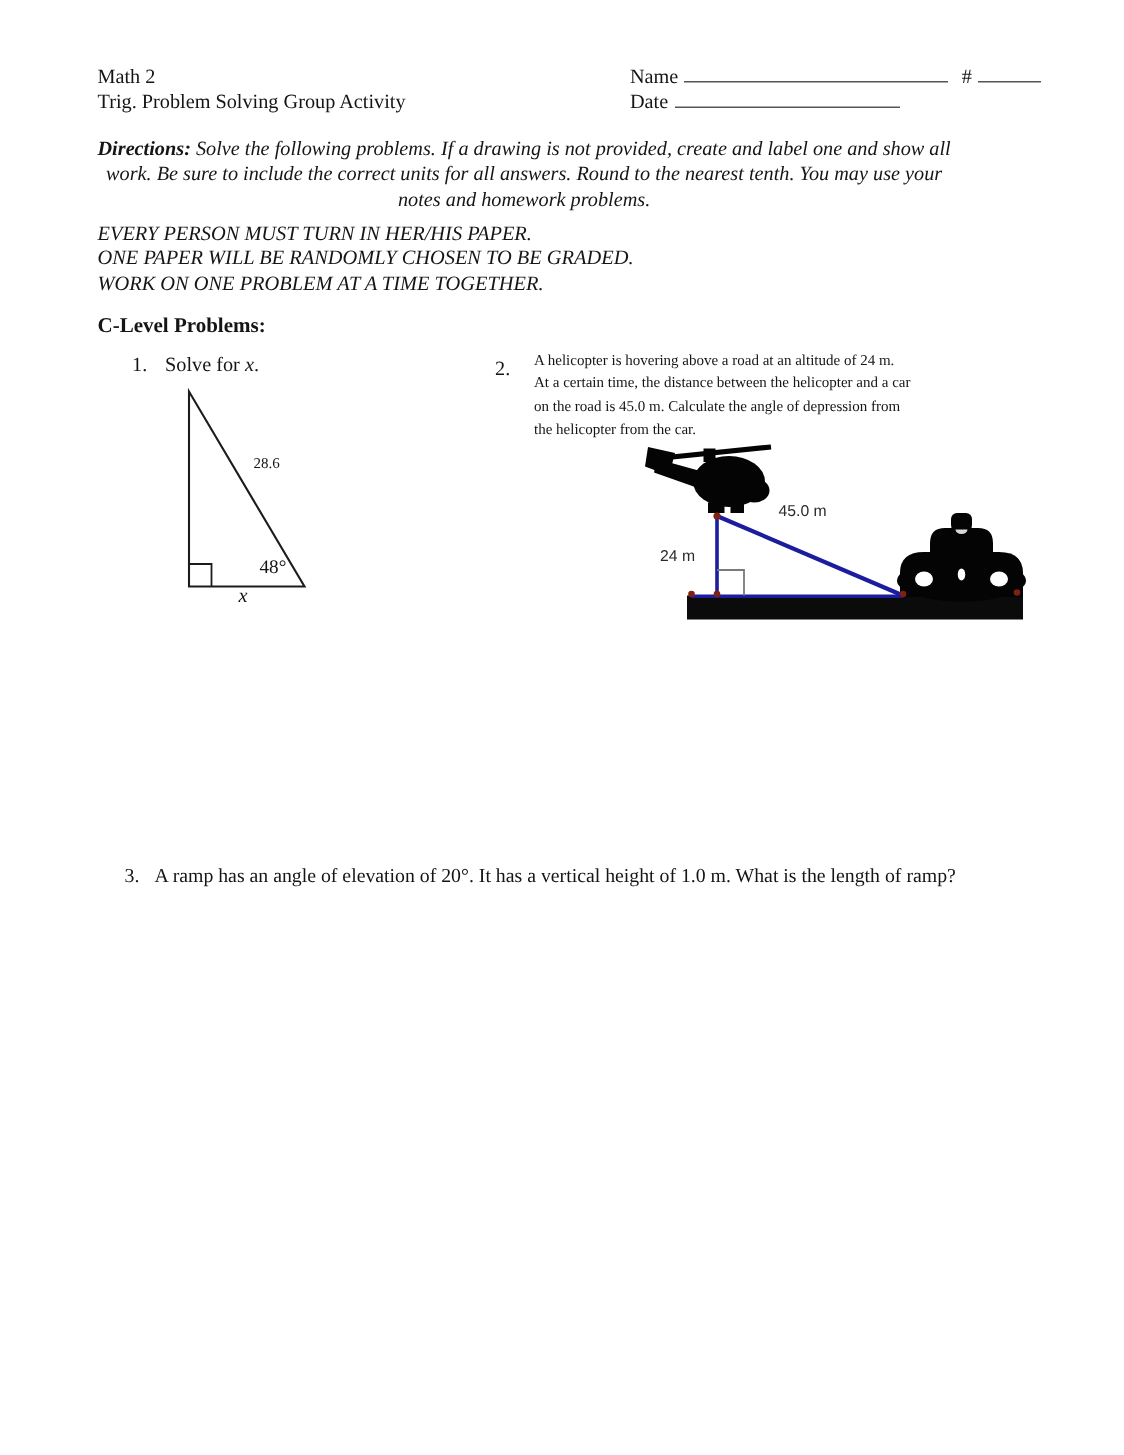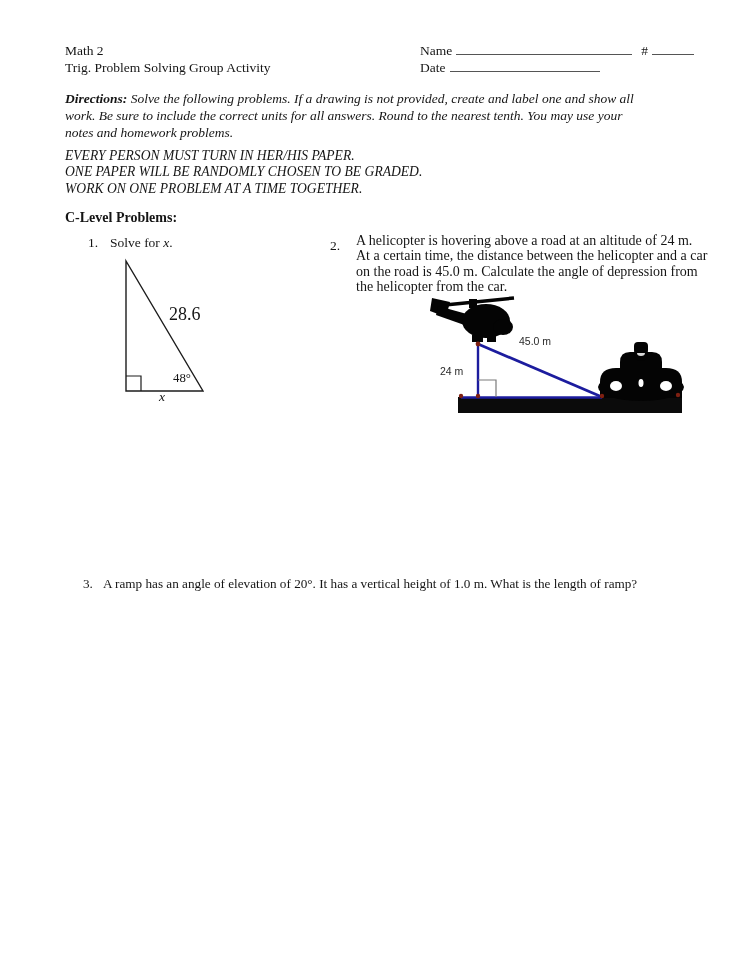--- a/index.html
+++ b/index.html
@@ -18,40 +18,40 @@
   .hdr-left{left:65px;top:42px;font-size:13.5px;line-height:17px;}
   .hdr-right{left:420px;top:42px;font-size:13.5px;line-height:17px;}
   .hdr-line{white-space:nowrap;}
   .blank{display:inline-block;border-bottom:1px solid #555;height:12px;vertical-align:baseline;}
   .name-blank{width:176px;margin-left:4px;}
   .num-blank{width:42px;margin-left:4px;}
   .date-blank{width:150px;margin-left:5px;}
   .num-label{margin-left:9px;}
 
   
-  .directions{left:65px;top:90px;font-size:13.5px;line-height:17.2px;font-style:italic;}
+  .directions{left:65px;top:90px;font-size:13.5px;line-height:17.2px;font-style:italic;text-align:center;}
   .dir-lead{font-weight:bold;}
 
   
   .notice{left:65px;top:148px;width:608px;text-align:left;font-style:italic;font-size:13.6px;line-height:16.4px;}
 
   
   .section-heading{left:65px;top:210px;font-size:14px;font-weight:bold;}
 
   
   .p1-row{left:88px;top:235px;font-size:13.5px;}
   .p1-num{display:inline-block;width:22px;}
   .p2-num{left:330px;top:238px;font-size:13.5px;}
-  .p2-text{left:356px;top:233px;font-size:14px;line-height:15.4px;}
+  .p2-text{left:356px;top:233px;font-size:10px;line-height:15.4px;}
   .p3-row{left:83px;top:576px;font-size:13.2px;white-space:nowrap;}
   .p3-num{display:inline-block;width:20px;}
   .var{font-style:italic;}
 
   
-  .f1-hyp{left:169px;top:304px;font-size:18px;}
+  .f1-hyp{left:169px;top:304px;font-size:10px;}
   .f1-angle{left:173px;top:371px;font-size:12.8px;}
   .f1-base{left:159px;top:389px;font-size:13.5px;font-style:italic;}
 
   
   .f2-hyp{left:519px;top:335px;font-family:"Liberation Sans",sans-serif;font-size:10.5px;color:#2a2a2a;}
   .f2-alt{left:440px;top:365px;font-family:"Liberation Sans",sans-serif;font-size:10.5px;color:#2a2a2a;}
 
   
   .footer{right:44px;top:883px;font-size:10px;letter-spacing:0.3px;}
 

